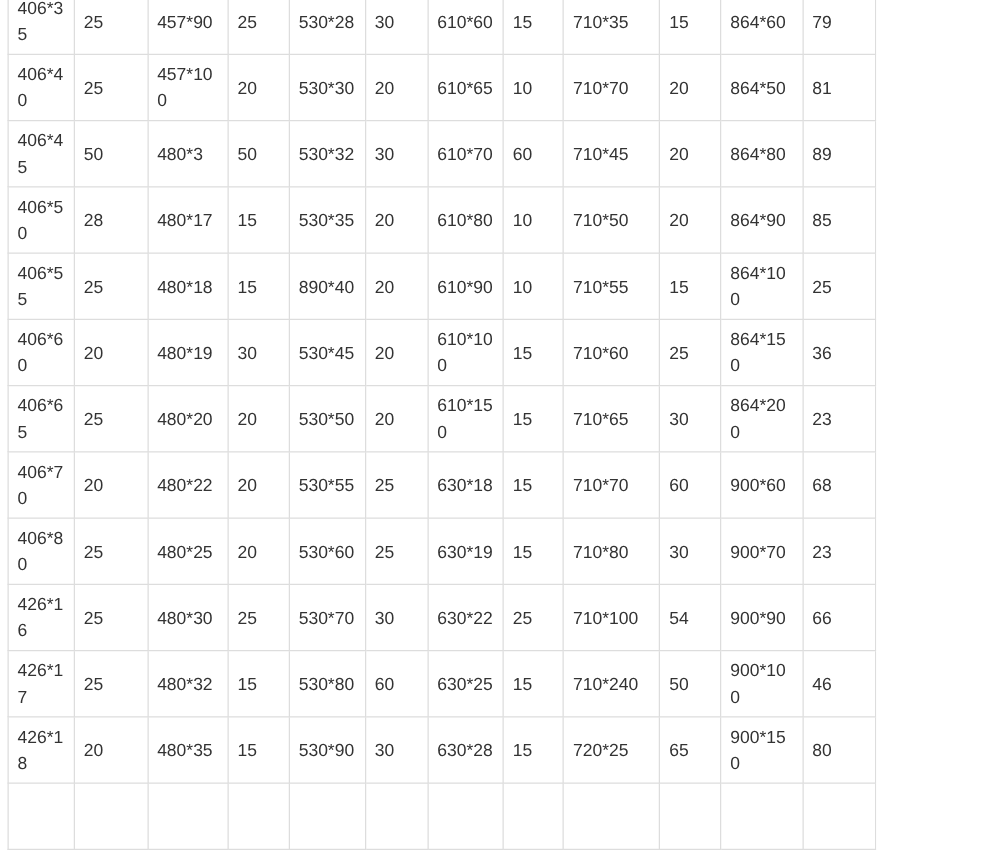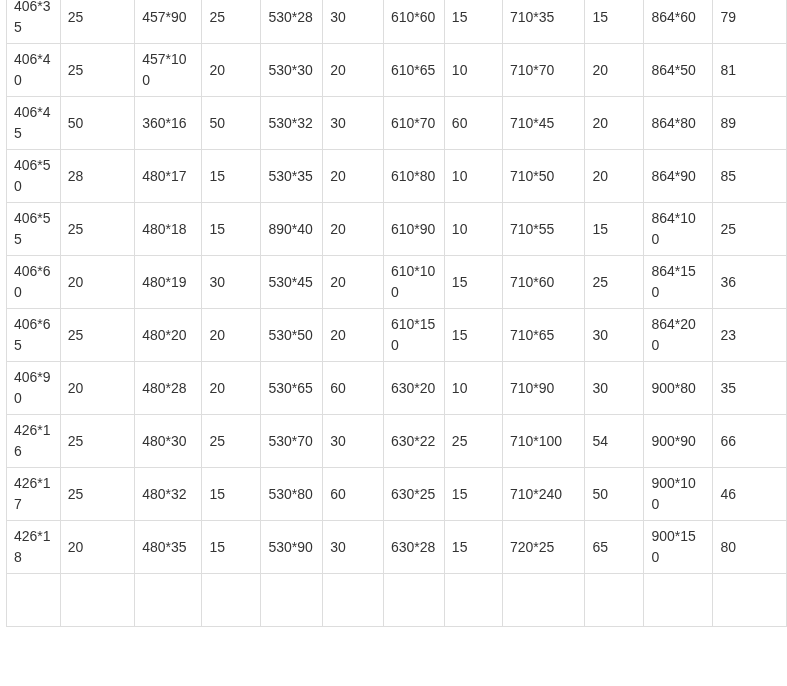--- a/index.html
+++ b/index.html
@@ -2,21 +2,21 @@
 <html><head>
 <meta charset="utf-8">
 <style>
   html, body {
     margin: 0;
     padding: 0;
     background: #ffffff;
   }
   .viewport {
     position: relative;
-    width: 787px;
+    width: 701px;
     height: 686px;
     overflow: hidden;
     background: #ffffff;
   }
   .table-wrap {
     position: absolute;
     left: 6px;
     top: -10px;
   }
   table.data-table {
@@ -87,21 +87,21 @@
             <td>10</td>
             <td>710*70</td>
             <td>20</td>
             <td>864*50</td>
             <td>81</td>
           </tr>
           <tr>
             <td>406*4
 5</td>
             <td>50</td>
-            <td>360*16</td>
+            <td>480*3</td>
             <td>50</td>
             <td>530*32</td>
             <td>30</td>
             <td>610*70</td>
             <td>60</td>
             <td>710*45</td>
             <td>20</td>
             <td>864*80</td>
             <td>89</td>
           </tr>
@@ -164,33 +164,48 @@
             <td>610*15
 0</td>
             <td>15</td>
             <td>710*65</td>
             <td>30</td>
             <td>864*20
 0</td>
             <td>23</td>
           </tr>
           <tr>
-            <td>406*9
-0</td>
-            <td>20</td>
-            <td>480*28</td>
-            <td>20</td>
-            <td>530*65</td>
+            <td>406*7
+0</td>
+            <td>20</td>
+            <td>480*22</td>
+            <td>20</td>
+            <td>530*55</td>
+            <td>25</td>
+            <td>630*18</td>
+            <td>15</td>
+            <td>710*70</td>
             <td>60</td>
-            <td>630*20</td>
-            <td>10</td>
-            <td>710*90</td>
-            <td>30</td>
-            <td>900*80</td>
-            <td>35</td>
+            <td>900*60</td>
+            <td>68</td>
+          </tr>
+          <tr>
+            <td>406*8
+0</td>
+            <td>25</td>
+            <td>480*25</td>
+            <td>20</td>
+            <td>530*60</td>
+            <td>25</td>
+            <td>630*19</td>
+            <td>15</td>
+            <td>710*80</td>
+            <td>30</td>
+            <td>900*70</td>
+            <td>23</td>
           </tr>
           <tr>
             <td>426*1
 6</td>
             <td>25</td>
             <td>480*30</td>
             <td>25</td>
             <td>530*70</td>
             <td>30</td>
             <td>630*22</td>

